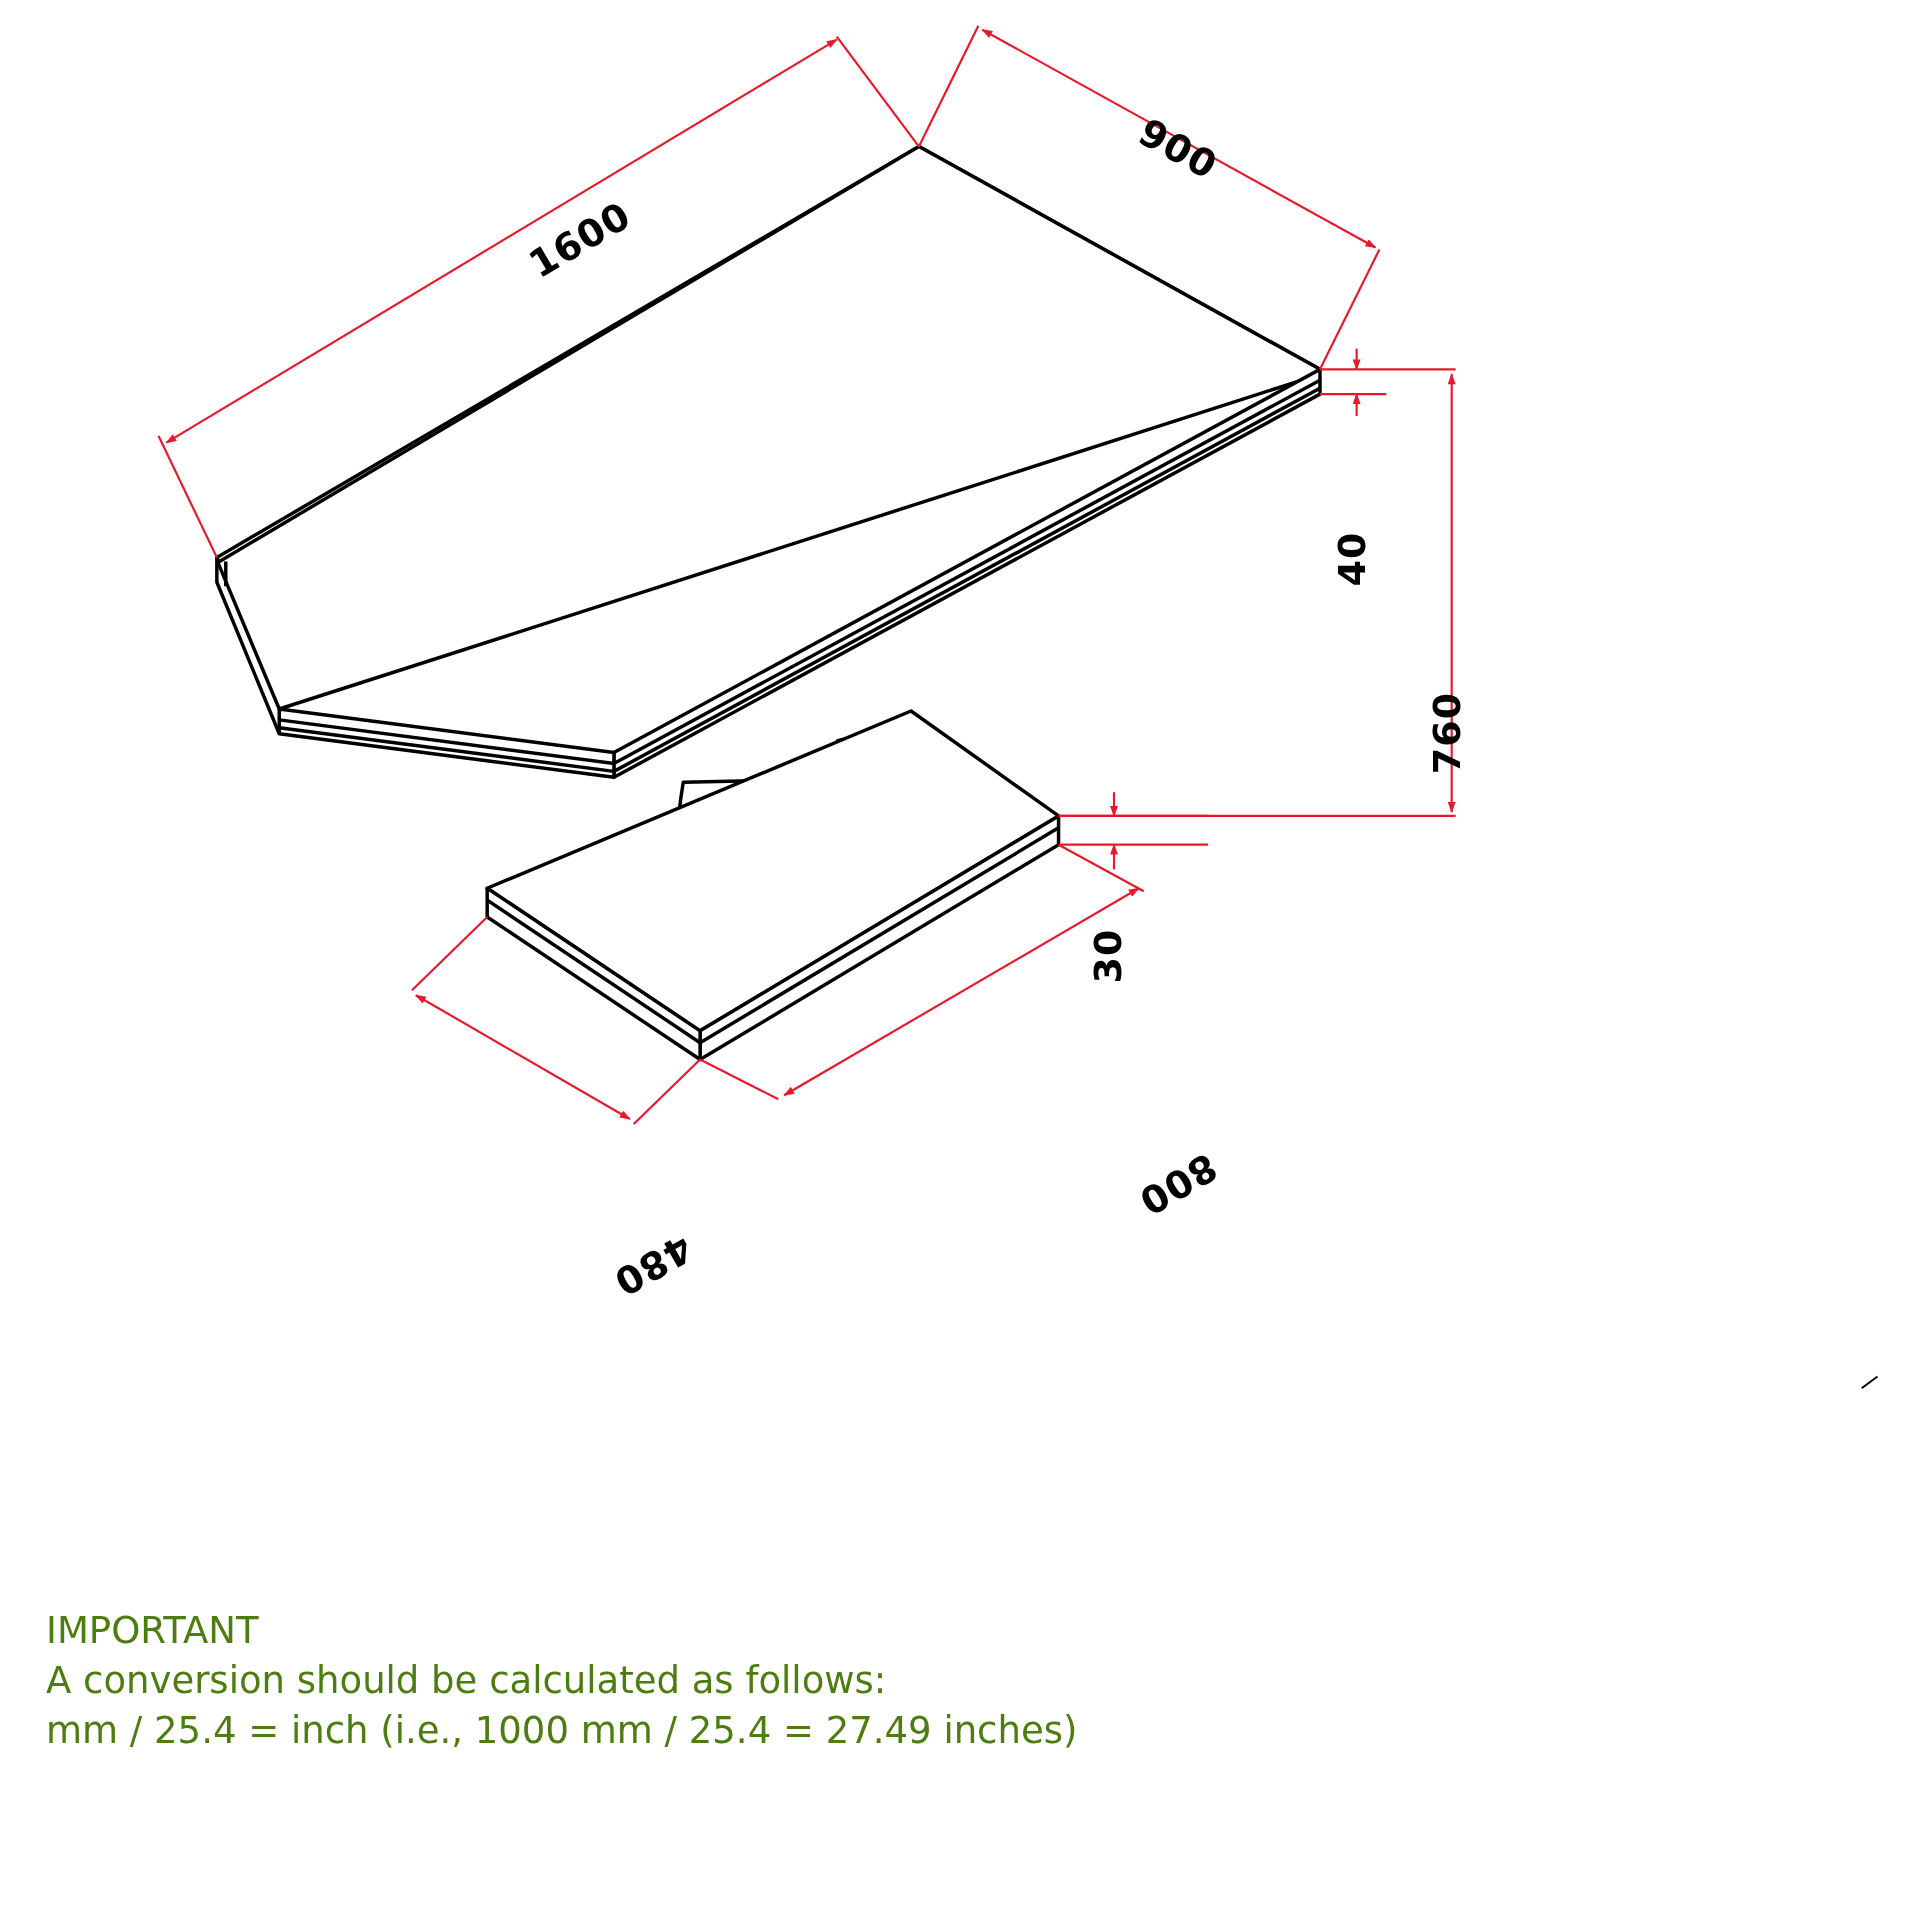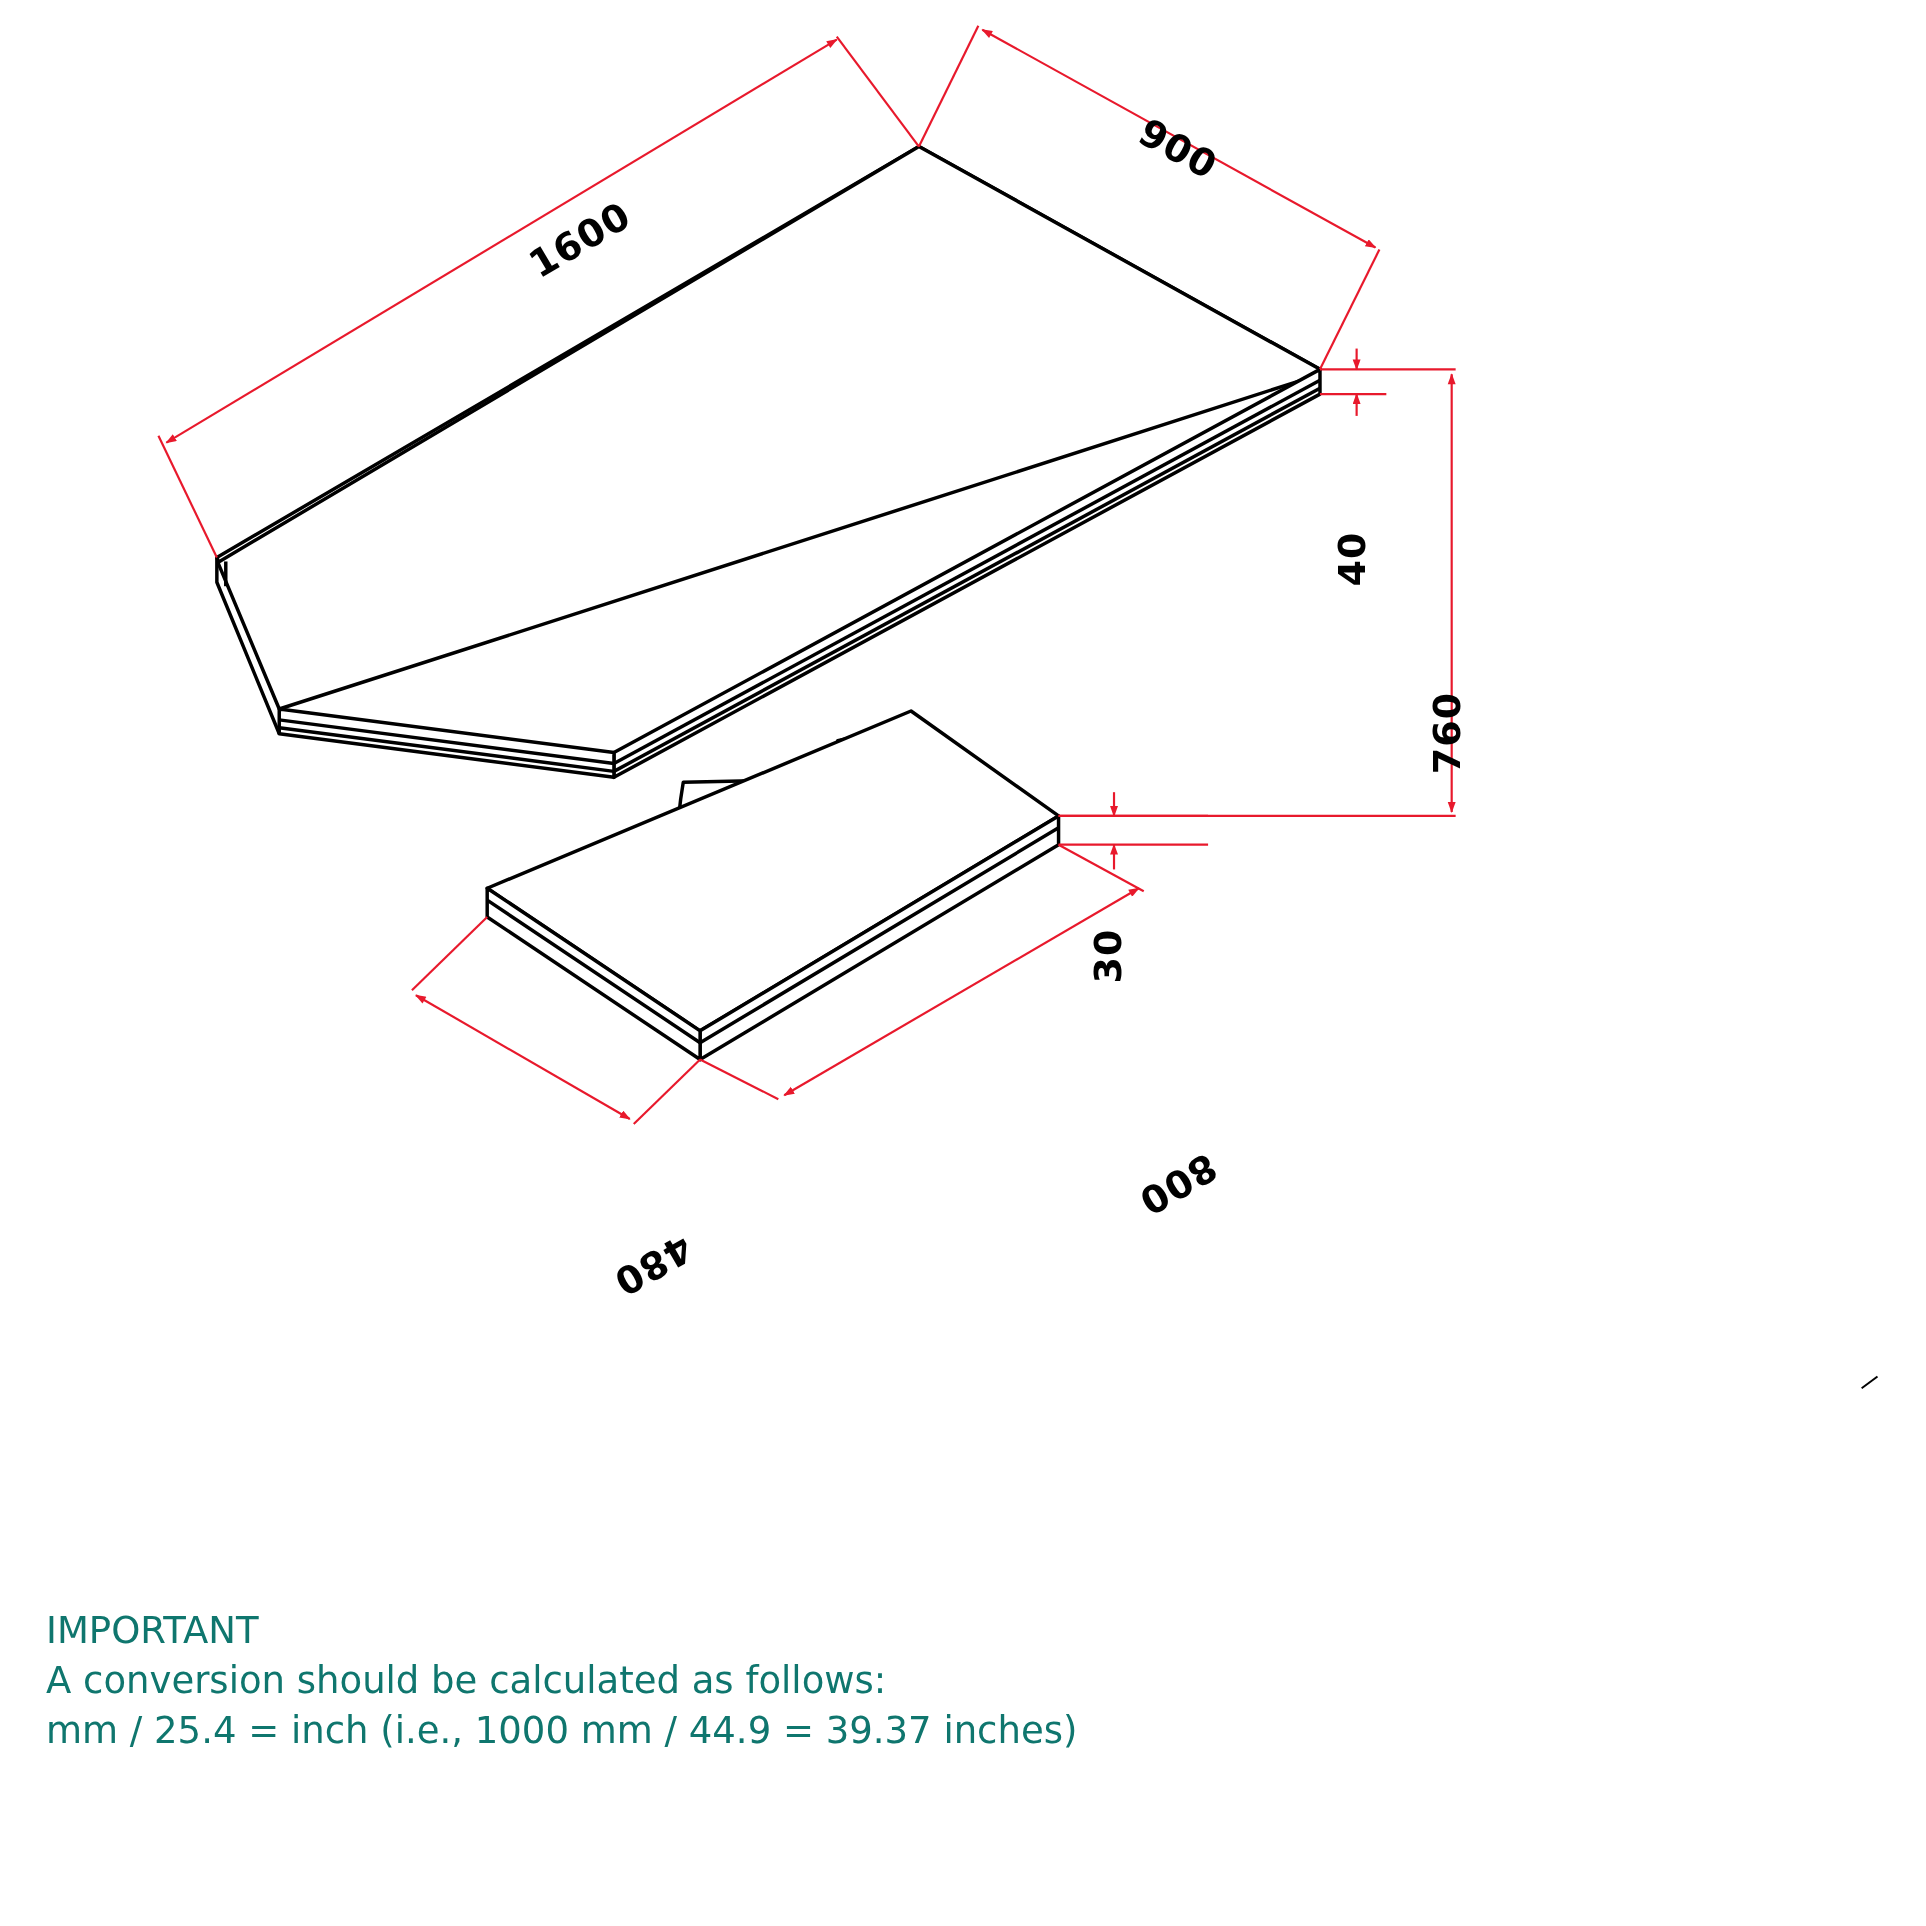--- a/index.html
+++ b/index.html
@@ -27,21 +27,21 @@
     font-family: "DejaVu Sans", sans-serif;
     font-weight: bold;
     font-size: 38px;
     white-space: nowrap;
     letter-spacing: 1px;
   }
   #notes-block {
     position: absolute;
     left: 46px;
     top: 1606px;
-    color: #0f766e;
+    color: #4d7c0f;
     font-family: "DejaVu Sans", sans-serif;
     font-size: 37px;
     line-height: 50px;
     white-space: nowrap;
   }
   #notes-block .note-line { display: block; }
 </style>
 </head>
 <body>
 
@@ -136,15 +136,15 @@
 
 <div class="dim-label" style="left:1108px; top:956px; transform: rotate(-90deg) translate(-50%,-50%); transform-origin: left top;">30</div>
 
 <div class="dim-label" style="left:1178px; top:1184px; transform: rotate(149.5deg) translate(-50%,-50%); transform-origin: left top;">800</div>
 
 <div class="dim-label" style="left:653px; top:1265px; transform: rotate(150deg) translate(-50%,-50%); transform-origin: left top;">480</div>
 
 <div id="notes-block">
   <span class="note-line">IMPORTANT</span>
   <span class="note-line">A conversion should be calculated as follows:</span>
-  <span class="note-line">mm / 25.4 = inch (i.e., 1000 mm / 44.9 = 39.37 inches)</span>
+  <span class="note-line">mm / 25.4 = inch (i.e., 1000 mm / 25.4 = 27.49 inches)</span>
 </div>
 
 
 </body></html>

